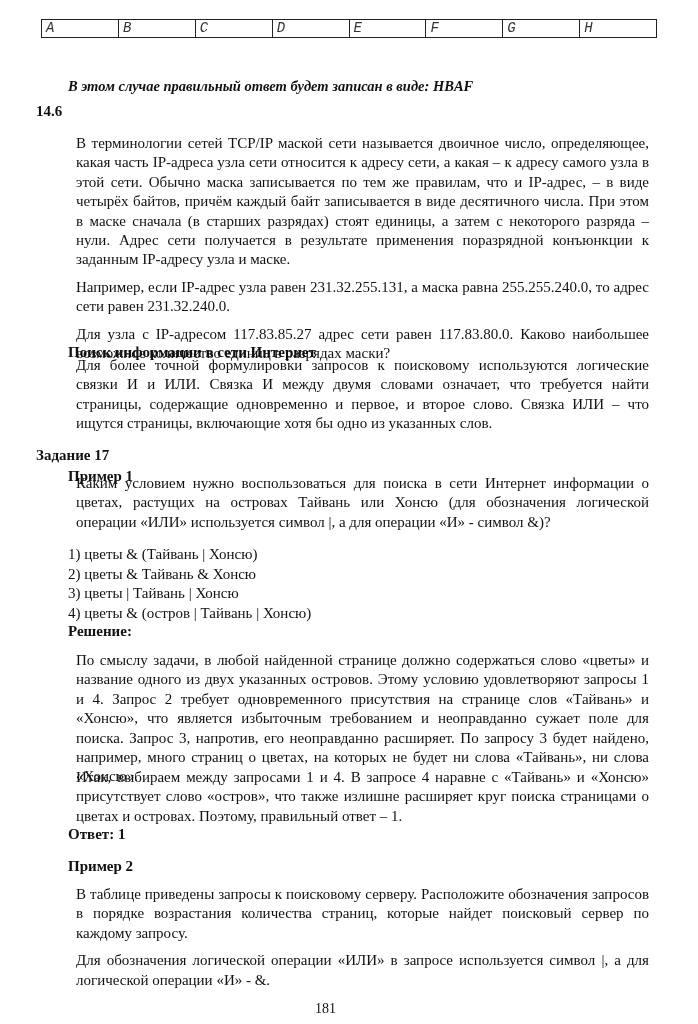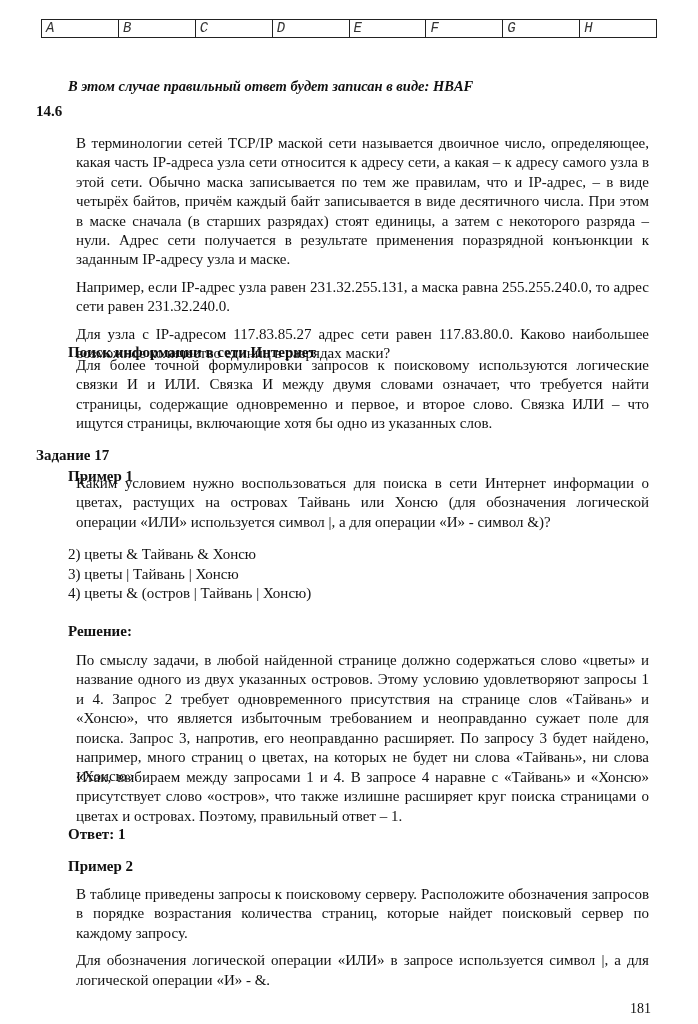--- a/index.html
+++ b/index.html
@@ -10,21 +10,21 @@
   table.bytes td { border: 1.3px solid #222; height: 17px; padding: 0 4px; font-size: 14px; line-height: 17px; vertical-align: middle; }
 
   .italic-note { position: absolute; left: 68px; top: 78px; font-style: italic; font-weight: bold; font-size: 14.5px; }
 
   .sec-num { position: absolute; left: 36px; font-weight: bold; font-size: 15px; }
   .block { position: absolute; left: 68px; width: 589px; font-size: 15px; line-height: 19.4px; text-align: justify; }
   .block p { margin: 8px; }
   .heading-b { position: absolute; left: 68px; font-weight: bold; font-size: 15px; }
   .list { position: absolute; left: 68px; font-size: 15px; line-height: 19.5px; }
   .list div { white-space: nowrap; }
-  .page-number { position: absolute; left: 0; width: 651px; top: 1001px; text-align: right; font-size: 14px; }
+  .page-number { position: absolute; left: 0; width: 651px; top: 1001px; text-align: center; font-size: 14px; }
 </style>
 </head>
 <body>
 
 <div class="page">
 
   <table class="bytes">
     <tbody>
         <tr>
       <td>A</td>
@@ -55,20 +55,21 @@
   </div>
 
   <div class="sec-num" style="top:447px;">Задание 17</div>
 
   <div class="heading-b" style="top:468px;">Пример 1</div>
   <div class="block" style="top:466px;">
     <p>Каким условием нужно воспользоваться для поиска в сети Интернет информации о цветах, растущих на островах Тайвань или Хонсю (для обозначения логической операции «ИЛИ» используется символ |, а для операции «И» - символ &amp;)?</p>
   </div>
 
   <div class="list" style="top:545px;">
+    <div>1) цветы &amp; (Тайвань | Хонсю)</div>
     <div>2) цветы &amp; Тайвань &amp; Хонсю</div>
     <div>3) цветы | Тайвань | Хонсю</div>
     <div>4) цветы &amp; (остров | Тайвань | Хонсю)</div>
   </div>
 
   <div class="heading-b" style="top:623px;">Решение:</div>
   <div class="block" style="top:643px;">
     <p>По смыслу задачи, в любой найденной странице должно содержаться слово «цветы» и название одного из двух указанных островов. Этому условию удовлетворяют запросы 1 и 4. Запрос 2 требует одновременного присутствия на странице слов «Тайвань» и «Хонсю», что является избыточным требованием и неоправданно сужает поле для поиска. Запрос 3, напротив, его неоправданно расширяет. По запросу 3 будет найдено, например, много страниц о цветах, на которых не будет ни слова «Тайвань», ни слова «Хонсю».</p>
   </div>
   <div class="block" style="top:760px;">

